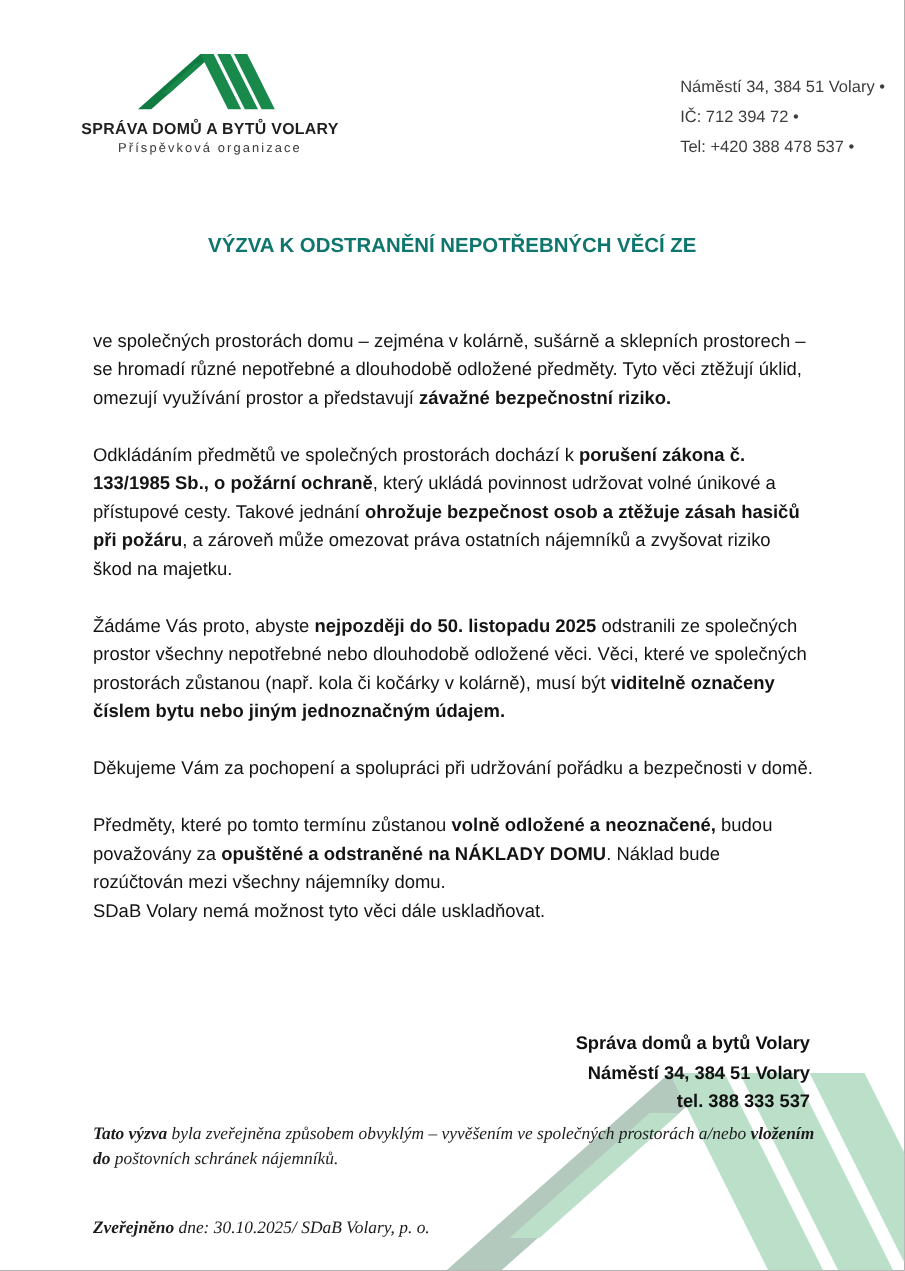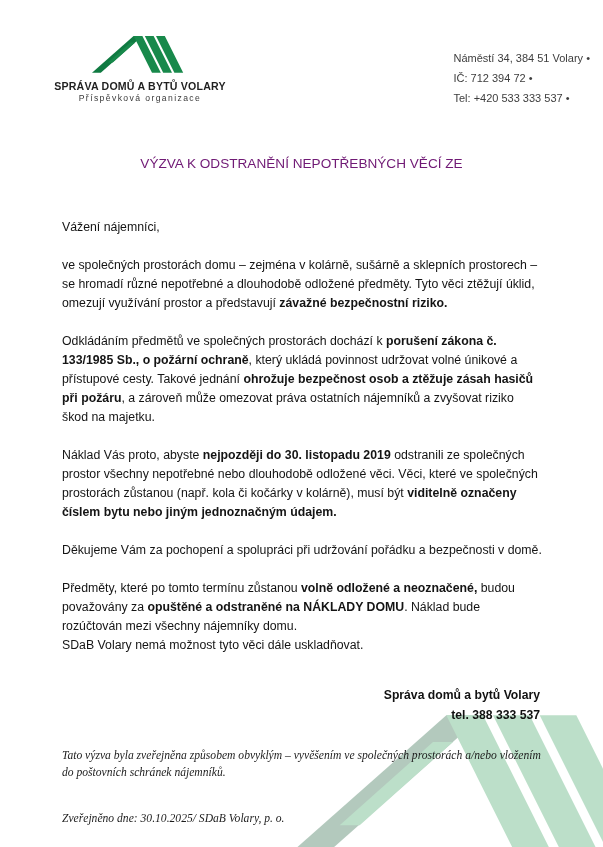--- a/index.html
+++ b/index.html
@@ -16,36 +16,36 @@
 
   
   .header{display:flex;justify-content:space-between;align-items:flex-start;padding:28px 13px 0 50px;}
   .brand{width:180px;text-align:center;}
   .brand svg{display:block;margin:0 auto 4px auto;width:104px;height:48px;}
   .org-name{font-size:10.6px;font-weight:700;letter-spacing:.2px;color:#1f1f1f;white-space:nowrap;}
   .org-subtitle{font-size:8.6px;letter-spacing:1.4px;color:#3a3a3a;margin-top:1px;}
   .contact{margin-top:20px;font-size:11px;line-height:20px;color:#3d3d3d;}
 
   
-  .title{margin:44px 0 0 0;text-align:center;font-size:13.6px;line-height:23px;font-weight:400;color:#701a75;}
+  .title{margin:44px 0 0 0;text-align:center;font-size:13.6px;line-height:23px;font-weight:700;color:#0f766e;}
 
   
   .bodytext{margin:43px 60px 0 62px;font-size:12.3px;line-height:19px;}
   .bodytext p{margin:0 0 19px 0;white-space:pre-wrap;}
   .bodytext b{font-weight:700;}
 
   
   .signature{position:absolute;z-index:1;top:686px;right:63px;text-align:right;font-weight:700;font-size:12.2px;line-height:19.5px;color:#111;}
 
   
   .footnote{position:absolute;z-index:1;left:62px;top:747px;width:484px;
     font-family:"Liberation Serif",serif;font-style:italic;font-size:11.6px;line-height:17px;color:#1c1c1c;}
   .footnote p{margin:0;}
   .footnote .published{margin-top:29px;}
-  .footnote b{font-weight:400;}
+  .footnote b{font-weight:700;}
 
   
   .watermark{position:absolute;z-index:0;right:-70px;bottom:-35px;width:400px;height:200px;}
 </style>
 </head>
 <body>
 
 <div class="page">
 
   <div class="content">
@@ -57,41 +57,41 @@
           <polygon fill="#18894b" points="132,20 154,20 200,112 178,112"></polygon>
           <polygon fill="#18894b" points="160,20 182,20 228,112 206,112"></polygon>
           <polygon fill="#18894b" points="40,86 96,36 108,36 52,86"></polygon>
         </svg>
         <div class="org-name">SPRÁVA DOMŮ A BYTŮ VOLARY</div>
         <div class="org-subtitle">Příspěvková organizace</div>
       </div>
       <div class="contact">
         <div>Náměstí 34, 384 51 Volary •</div>
         <div>IČ: 712 394 72 •</div>
-        <div>Tel: +420 533 333 537 •</div>
+        <div>Tel: +420 388 478 537 •</div>
       </div>
     </div>
 
     <h1 class="title">
       <div>VÝZVA K ODSTRANĚNÍ NEPOTŘEBNÝCH VĚCÍ ZE</div>
     </h1>
 
     <div class="bodytext">
-      <p><span>Vážení nájemníci,</span></p>
       <p><span>ve společných prostorách domu – zejména v kolárně, sušárně a sklepních prostorech – se hromadí různé nepotřebné a dlouhodobě odložené předměty. Tyto věci ztěžují úklid, omezují využívání prostor a představují </span><b>závažné bezpečnostní riziko.</b></p>
       <p><span>Odkládáním předmětů ve společných prostorách dochází k </span><b>porušení zákona č. 133/1985 Sb., o požární ochraně</b><span>, který ukládá povinnost udržovat volné únikové a přístupové cesty. Takové jednání </span><b>ohrožuje bezpečnost osob a ztěžuje zásah hasičů při požáru</b><span>, a zároveň může omezovat práva ostatních nájemníků a zvyšovat riziko škod na majetku.</span></p>
-      <p><span>Náklad Vás proto, abyste </span><b>nejpozději do 30. listopadu 2019</b><span> odstranili ze společných prostor všechny nepotřebné nebo dlouhodobě odložené věci. Věci, které ve společných prostorách zůstanou (např. kola či kočárky v kolárně), musí být </span><b>viditelně označeny číslem bytu nebo jiným jednoznačným údajem.</b></p>
+      <p><span>Žádáme Vás proto, abyste </span><b>nejpozději do 50. listopadu 2025</b><span> odstranili ze společných prostor všechny nepotřebné nebo dlouhodobě odložené věci. Věci, které ve společných prostorách zůstanou (např. kola či kočárky v kolárně), musí být </span><b>viditelně označeny číslem bytu nebo jiným jednoznačným údajem.</b></p>
       <p><span>Děkujeme Vám za pochopení a spolupráci při udržování pořádku a bezpečnosti v domě.</span></p>
       <p><span>Předměty, které po tomto termínu zůstanou </span><b>volně odložené a neoznačené,</b><span> budou považovány za </span><b>opuštěné a odstraněné na NÁKLADY DOMU</b><span>. Náklad bude rozúčtován mezi všechny nájemníky domu.
 SDaB Volary nemá možnost tyto věci dále uskladňovat.</span></p>
     </div>
   </div>
 
   <div class="signature">
     <div>Správa domů a bytů Volary</div>
+    <div>Náměstí 34, 384 51 Volary</div>
     <div>tel. 388 333 537</div>
   </div>
 
   <div class="footnote">
     <p><b>Tato výzva </b><span>byla zveřejněna způsobem obvyklým – vyvěšením ve společných prostorách a/nebo </span><b>vložením do </b><span>poštovních schránek nájemníků.</span></p>
     <p class="published"><b>Zveřejněno </b><span>dne: 30.10.2025/ SDaB Volary, p. o.</span></p>
   </div>
 
   <svg class="watermark" viewBox="0 0 240 120" aria-hidden="true">
     <polygon fill="#b3c9bd" points="0,112 104,20 126,20 22,112"></polygon>

